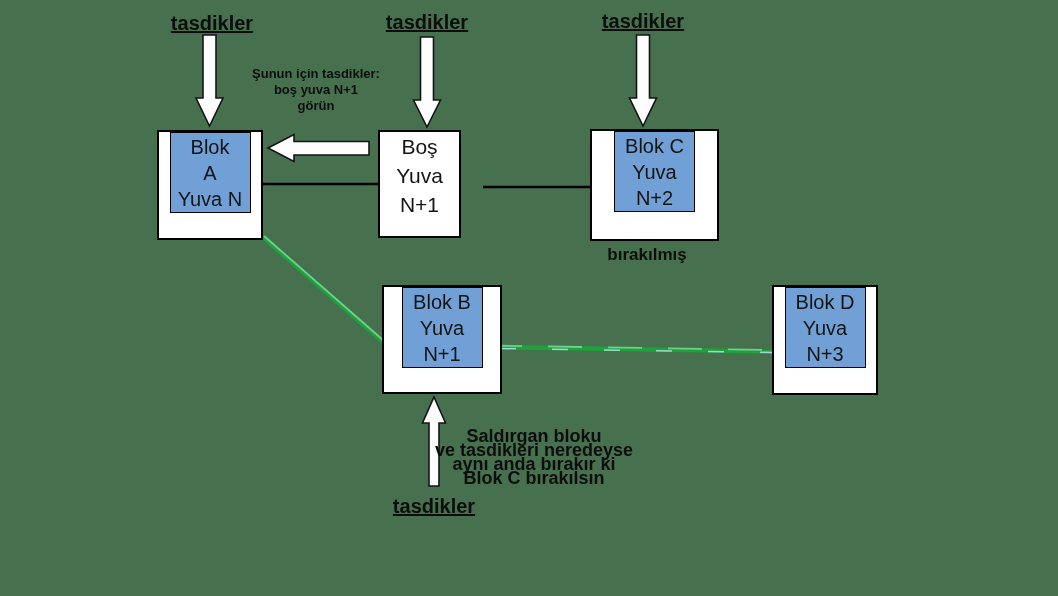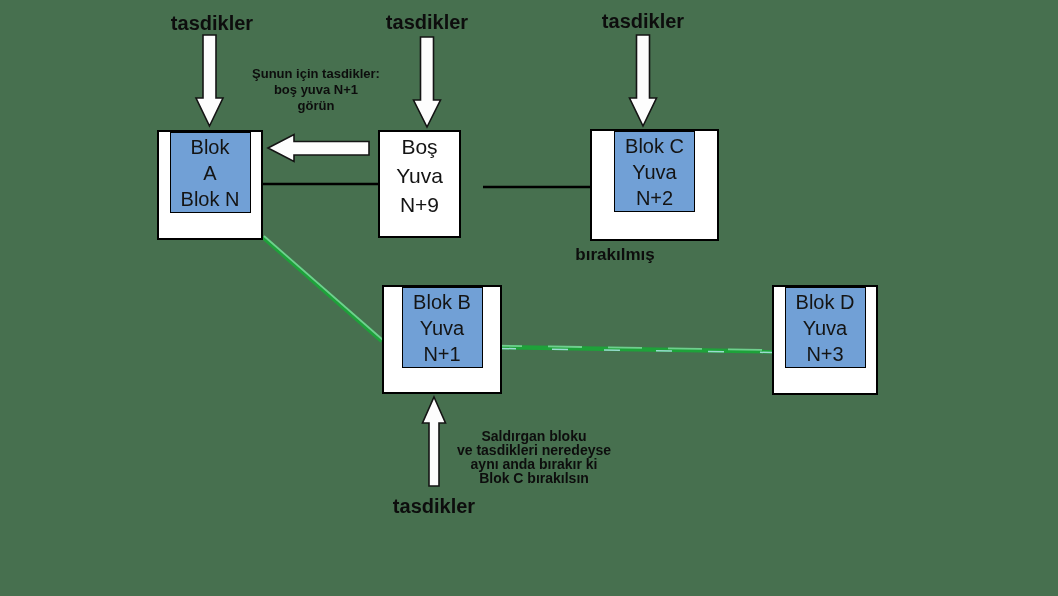--- a/index.html
+++ b/index.html
@@ -25,31 +25,31 @@
     background:var(--blue); border:1.6px solid var(--ink); box-sizing:border-box;
     width:81px; height:81px;
     display:flex; flex-direction:column; align-items:center; justify-content:center;
     text-align:center; font-size:20px; line-height:26px; color:var(--text);
   }
   .block-plain{
     text-align:center; font-size:21px; line-height:29px; color:var(--text);
   }
   .label{
     position:absolute; font-weight:bold; font-size:20px; color:#0d0d0d;
-    text-align:center; white-space:nowrap;
+    text-align:center; white-space:nowrap;text-decoration:underline;
   }
   .sublabel{
     position:absolute; font-weight:bold; font-size:17px; color:#0d0d0d;
     text-align:center; white-space:nowrap;
   }
   .annotation{
     position:absolute; font-weight:bold; color:#0d0d0d; text-align:center;
   }
   .annotation.note-top{font-size:13px; line-height:16px; width:200px;}
-  .annotation.note-bottom{font-size:14px; line-height:14px; width:210px;}
+  .annotation.note-bottom{font-size:18px; line-height:14px; width:210px;}
   .connector{stroke:var(--ink); stroke-width:2.6;}
   .green-main{stroke:var(--green); stroke-width:4.4; fill:none;}
   .green-hl{stroke:var(--green-light); stroke-width:1.8; fill:none;}
   .green-pale{stroke:var(--green-pale); stroke-width:1.5; fill:none;}
   .block-arrow{fill:var(--arrow-fill); stroke:#141414; stroke-width:1.6; stroke-linejoin:miter;}
 </style>
 </head>
 <body>
 
 <div class="canvas">
@@ -74,28 +74,28 @@
 
     <polygon class="block-arrow" points="268,148 294,134.5 294,141.5 369,141.5 369,155 294,155 294,161.5"></polygon>
   </svg>
 
   <div class="layer blocks">
 
     <div class="block-outer" style="left:157px; top:130px; width:106px; height:110px;">
       <div class="block-inner">
         <div>Blok</div>
         <div>A</div>
-        <div>Blok N</div>
+        <div>Yuva N</div>
       </div>
     </div>
 
     <div class="block-outer" style="left:378px; top:130px; width:83px; height:108px;">
       <div class="block-plain">
         <div>Boş</div>
-        <div>Yuva N+9</div>
+        <div>Yuva N+1</div>
       </div>
     </div>
 
     <div class="block-outer" style="left:590px; top:129px; width:129px; height:112px;">
       <div class="block-inner">
         <div>Blok C</div>
         <div>Yuva</div>
         <div>N+2</div>
       </div>
     </div>
@@ -120,21 +120,21 @@
   <div class="layer texts">
 
     <div class="label" style="left:157px; top:12px; width:110px;">tasdikler</div>
 
     <div class="label" style="left:372px; top:11px; width:110px;">tasdikler</div>
 
     <div class="label" style="left:588px; top:10px; width:110px;">tasdikler</div>
 
     <div class="label" style="left:379px; top:495px; width:110px;">tasdikler</div>
 
-    <div class="sublabel" style="left:560px; top:245px; width:110px;">bırakılmış</div>
+    <div class="sublabel" style="left:592px; top:245px; width:110px;">bırakılmış</div>
 
     <div class="annotation note-top" style="left:216px; top:66px;">
       <div>Şunun için tasdikler:</div>
       <div>boş yuva N+1</div>
       <div>görün</div>
     </div>
 
     <div class="annotation note-bottom" style="left:429px; top:429px;">
       <div>Saldırgan bloku</div>
       <div>ve tasdikleri neredeyse</div>

